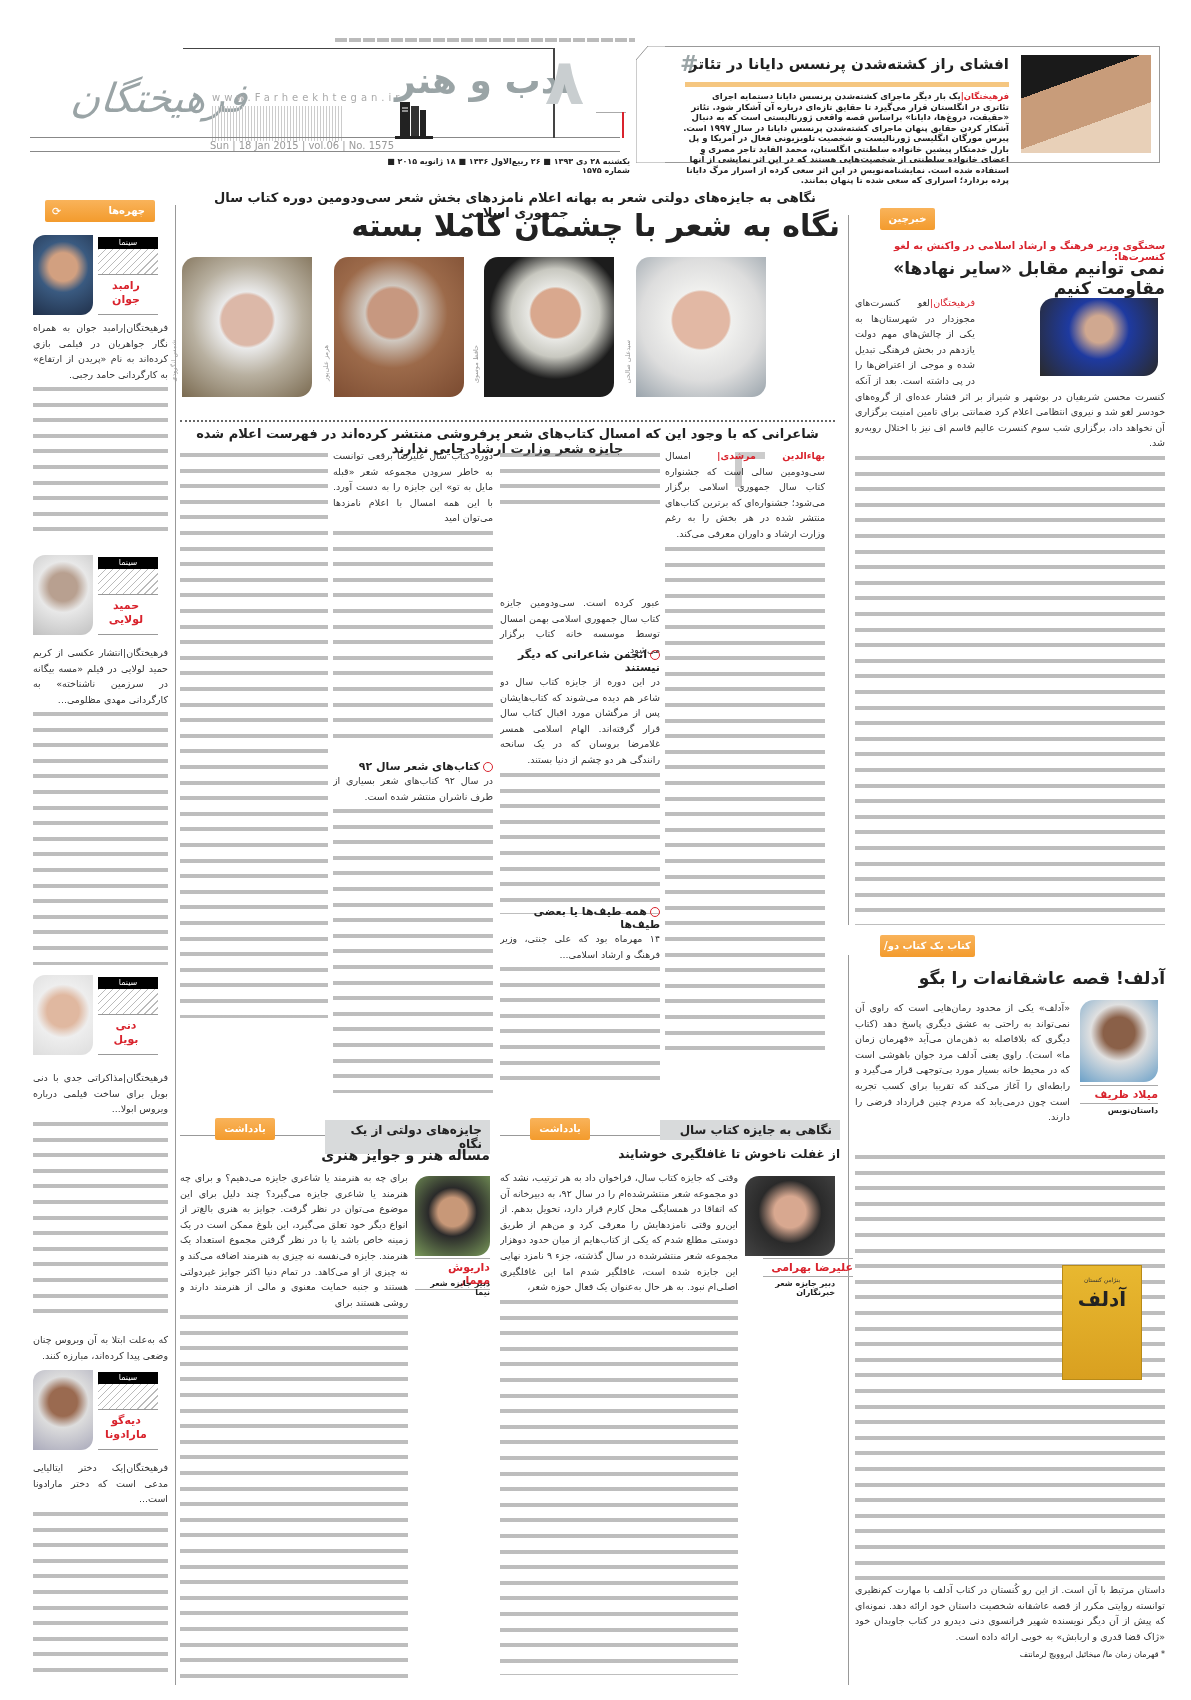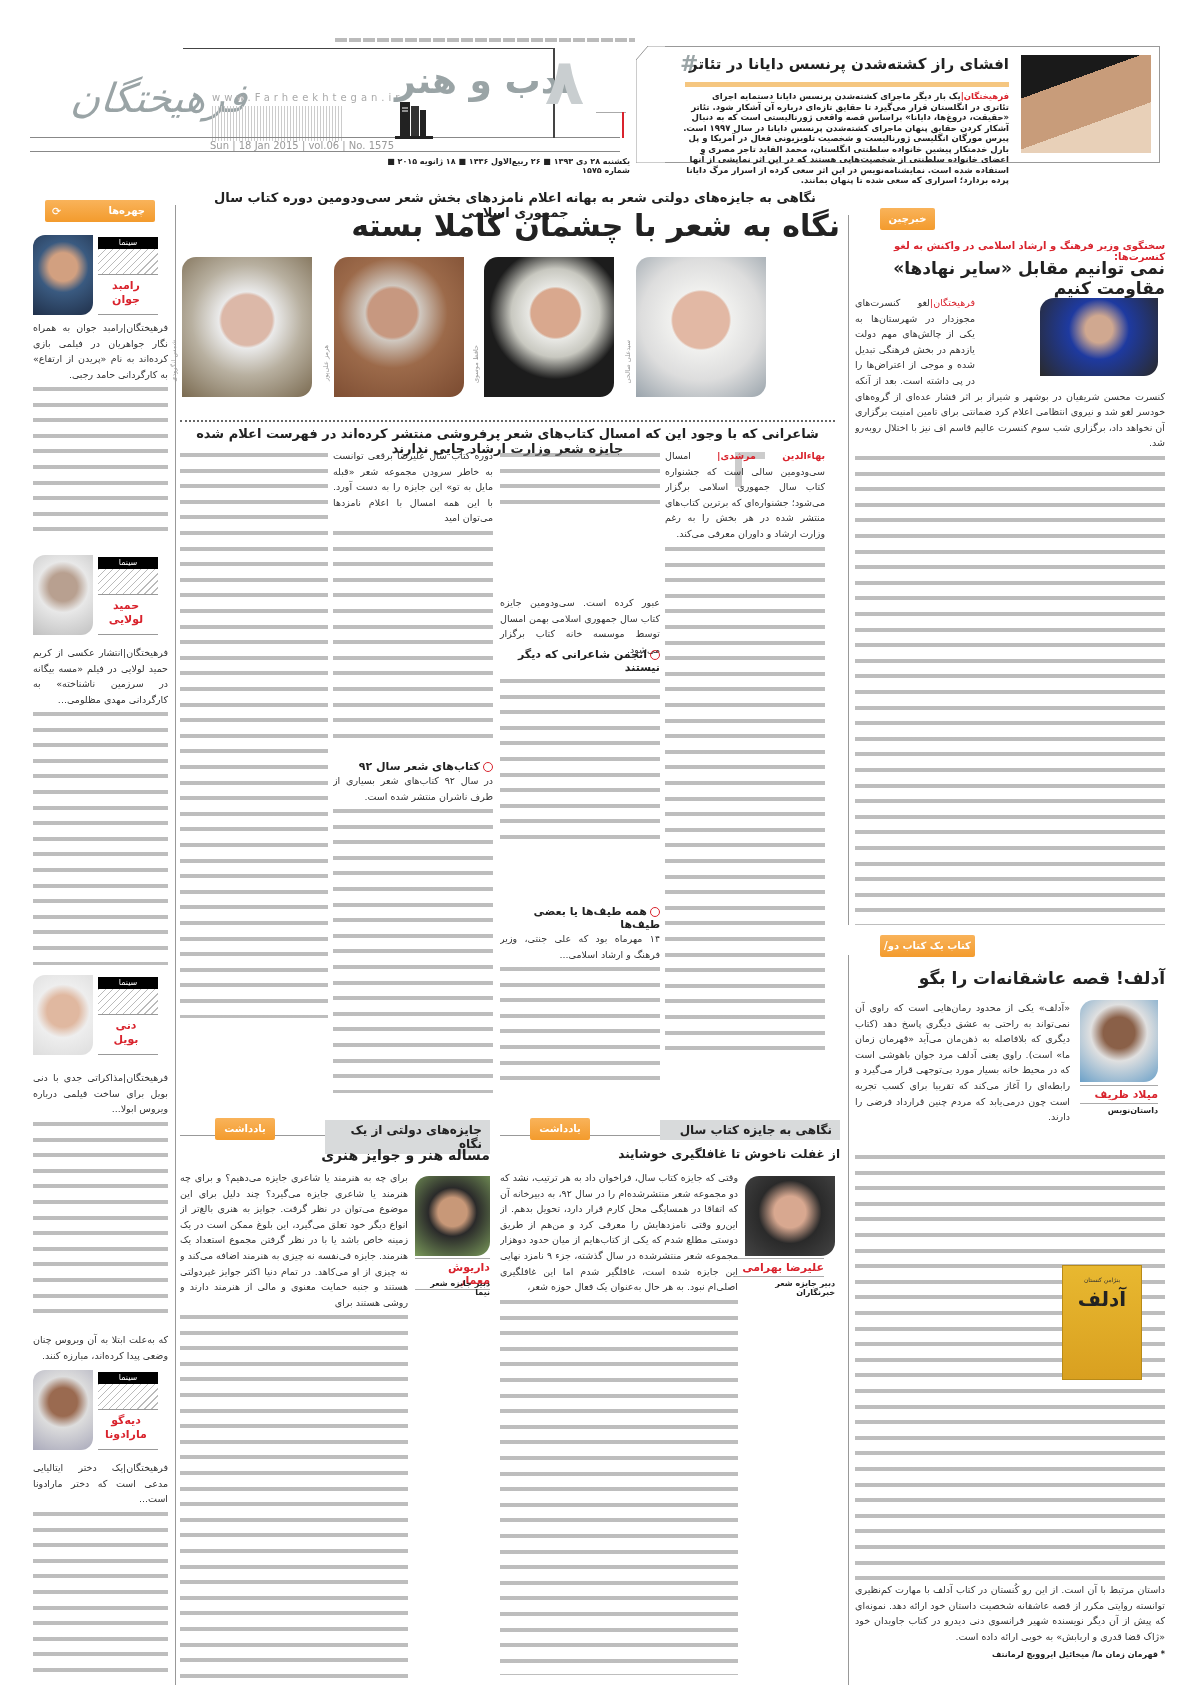--- a/index.html
+++ b/index.html
@@ -108,21 +108,21 @@
   <span>امسال سی‌ودومین سالی است که جشنواره کتاب سال جمهوری اسلامی برگزار می‌شود؛ جشنواره‌ای که برترین کتاب‌های منتشر شده در هر بخش را به رغم وزارت ارشاد و داوران معرفی می‌کند.</span>
   <span class="filler" style="height:520px"></span>
 </div>
 
 <div class="abs body-text" style="left:500px;top:448px;width:160px;height:140px;overflow:hidden">
   <span class="filler" style="height:60px"></span>
 </div>
 <div class="abs body-text" style="left:500px;top:595px;width:160px">عبور کرده است. سی‌ودومین جایزه کتاب سال جمهوری اسلامی بهمن امسال توسط موسسه خانه کتاب برگزار می‌شود.</div>
 <div class="abs" style="left:500px;top:648px;width:160px">
   <div class="sec-head"><span class="sec-dot"></span><span>انجمن شاعرانی که دیگر نیستند</span></div>
-  <div class="body-text" style="height:240px;overflow:hidden"><span class="filler" style="height:170px"></span></div>
+  <div class="body-text" style="height:240px;overflow:hidden"><span>در این دوره از جایزه کتاب سال دو شاعر هم دیده می‌شوند که کتاب‌هایشان پس از مرگشان مورد اقبال کتاب سال قرار گرفته‌اند. الهام اسلامی همسر غلامرضا بروسان که در یک سانحه رانندگی هر دو چشم از دنیا بستند.</span><span class="filler" style="height:170px"></span></div>
 </div>
 <div class="abs" style="left:500px;top:905px;width:160px;height:180px">
   <div class="sec-head"><span class="sec-dot"></span><span>همه طیف‌ها یا بعضی طیف‌ها</span></div>
   <div class="body-text" style="height:150px;overflow:hidden"><span>۱۴ مهرماه بود که علی جنتی، وزیر فرهنگ و ارشاد اسلامی...</span><span class="filler" style="height:120px"></span></div>
 </div>
 
 <div class="abs body-text" style="left:333px;top:448px;width:160px;height:300px;overflow:hidden">
   <span>دوره کتاب سال علیرضا برقعی توانست به خاطر سرودن مجموعه شعر «قبله مایل به تو» این جایزه را به دست آورد. با این همه امسال با اعلام نامزدها می‌توان امید</span>
   <span class="filler" style="height:230px"></span>
 </div>
@@ -195,28 +195,28 @@
 <div class="abs author-role" style="left:1080px;top:1104px;width:78px">داستان‌نویس</div>
 <div class="abs body-text" style="left:855px;top:1000px;width:215px;height:148px;overflow:hidden">«آدلف» یکی از محدود رمان‌هایی است که راوی آن نمی‌تواند به راحتی به عشق دیگری پاسخ دهد (کتاب دیگری که بلافاصله به ذهن‌مان می‌آید «قهرمان زمان ما» است). راوی یعنی آدلف مرد جوان باهوشی است که در محیط خانه بسیار مورد بی‌توجهی قرار می‌گیرد و رابطه‌ای را آغاز می‌کند که تقریبا برای کسب تجربه است چون درمی‌یابد که مردم چنین قرارداد فرضی را دارند.</div>
 <div class="abs" style="left:855px;top:1150px;width:310px;height:430px;overflow:hidden">
     <span class="filler" style="height:430px"></span>
   </div>
 <div class="abs" style="left:1062px;top:1265px;width:80px;height:115px;background:linear-gradient(#e8b830,#d9a020);border:1px solid #b88a18;text-align:center;padding-top:10px">
   <div style="font-size:6px;color:#333">بنژامن کنستان</div>
   <div style="font-size:20px;font-weight:bold;color:#222;margin-top:4px">آدلف</div>
 </div>
 <div class="abs body-text" style="left:855px;top:1582px;width:310px">داستان مرتبط با آن است. از این رو کُنستان در کتاب آدلف با مهارت کم‌نظیری توانسته روایتی مکرر از قصه عاشقانه شخصیت داستان خود ارائه دهد. نمونه‌ای که پیش از آن دیگر نویسنده شهیر فرانسوی دنی دیدرو در کتاب جاویدان خود «ژاک قضا قدری و اربابش» به خوبی ارائه داده است.</div>
-<div class="abs rtl" style="left:855px;top:1650px;width:310px;font-size:8px;font-weight:bold">* قهرمان زمان ما/ میخائیل ایروویچ لرمانتف</div>
+<div class="abs rtl" style="left:855px;top:1650px;width:310px;font-size:8px;font-weight:normal">* قهرمان زمان ما/ میخائیل ایروویچ لرمانتف</div>
 
 <div class="abs" style="left:500px;top:1135px;width:340px;height:1px;background:#999"></div>
 <div class="abs tab" style="left:530px;top:1118px;width:60px;height:22px"><span>یادداشت</span></div>
 <div class="abs notes-strip" style="left:660px;top:1120px;width:180px">نگاهی به جایزه کتاب سال</div>
 <div class="abs rtl" style="left:510px;top:1147px;width:330px;font-size:12px;font-weight:bold">از غفلت ناخوش تا غافلگیری خوشایند</div>
 <div class="abs photo" style="left:745px;top:1176px;width:90px;height:80px;background:radial-gradient(circle at 50% 45%,#d8a890 0 25%,#2a2a2a 50%,#444 100%)"></div>
-<div class="abs author-name" style="left:734px;top:1258px;width:90px">علیرضا بهرامی</div>
+<div class="abs author-name" style="left:763px;top:1258px;width:90px">علیرضا بهرامی</div>
 <div class="abs author-role" style="left:745px;top:1277px;width:90px">دبیر جایزه شعر خبرنگاران</div>
 <div class="abs body-text" style="left:500px;top:1170px;width:238px;height:510px;overflow:hidden"><span>وقتی که جایزه کتاب سال، فراخوان داد به هر ترتیب، نشد که دو مجموعه شعر منتشرشده‌ام را در سال ۹۲، به دبیرخانه آن که اتفاقا در همسایگی محل کارم قرار دارد، تحویل بدهم. از این‌رو وقتی نامزدهایش را معرفی کرد و من‌هم از طریق دوستی مطلع شدم که یکی از کتاب‌هایم از میان حدود دوهزار مجموعه شعر منتشرشده در سال گذشته، جزء ۹ نامزد نهایی این جایزه شده است، غافلگیر شدم اما این غافلگیری اصلی‌ام نبود. به هر حال به‌عنوان یک فعال حوزه شعر،</span><span class="filler" style="height:380px"></span></div>
 
 <div class="abs" style="left:180px;top:1135px;width:310px;height:1px;background:#999"></div>
 <div class="abs tab" style="left:215px;top:1118px;width:60px;height:22px"><span>یادداشت</span></div>
 <div class="abs notes-strip" style="left:325px;top:1120px;width:165px">جایزه‌های دولتی از یک نگاه</div>
 <div class="abs rtl" style="left:190px;top:1147px;width:300px;font-size:14px;font-weight:bold">مساله هنر و جوایز هنری</div>
 <div class="abs photo" style="left:415px;top:1176px;width:75px;height:80px;background:radial-gradient(circle at 50% 45%,#c89878 0 25%,#2a2a2a 42%,#7a9a5a 100%)"></div>
 <div class="abs author-name" style="left:415px;top:1258px;width:75px">داریوش معمار</div>
 <div class="abs author-role" style="left:415px;top:1277px;width:75px">دبیر جایزه شعر نیما</div>

